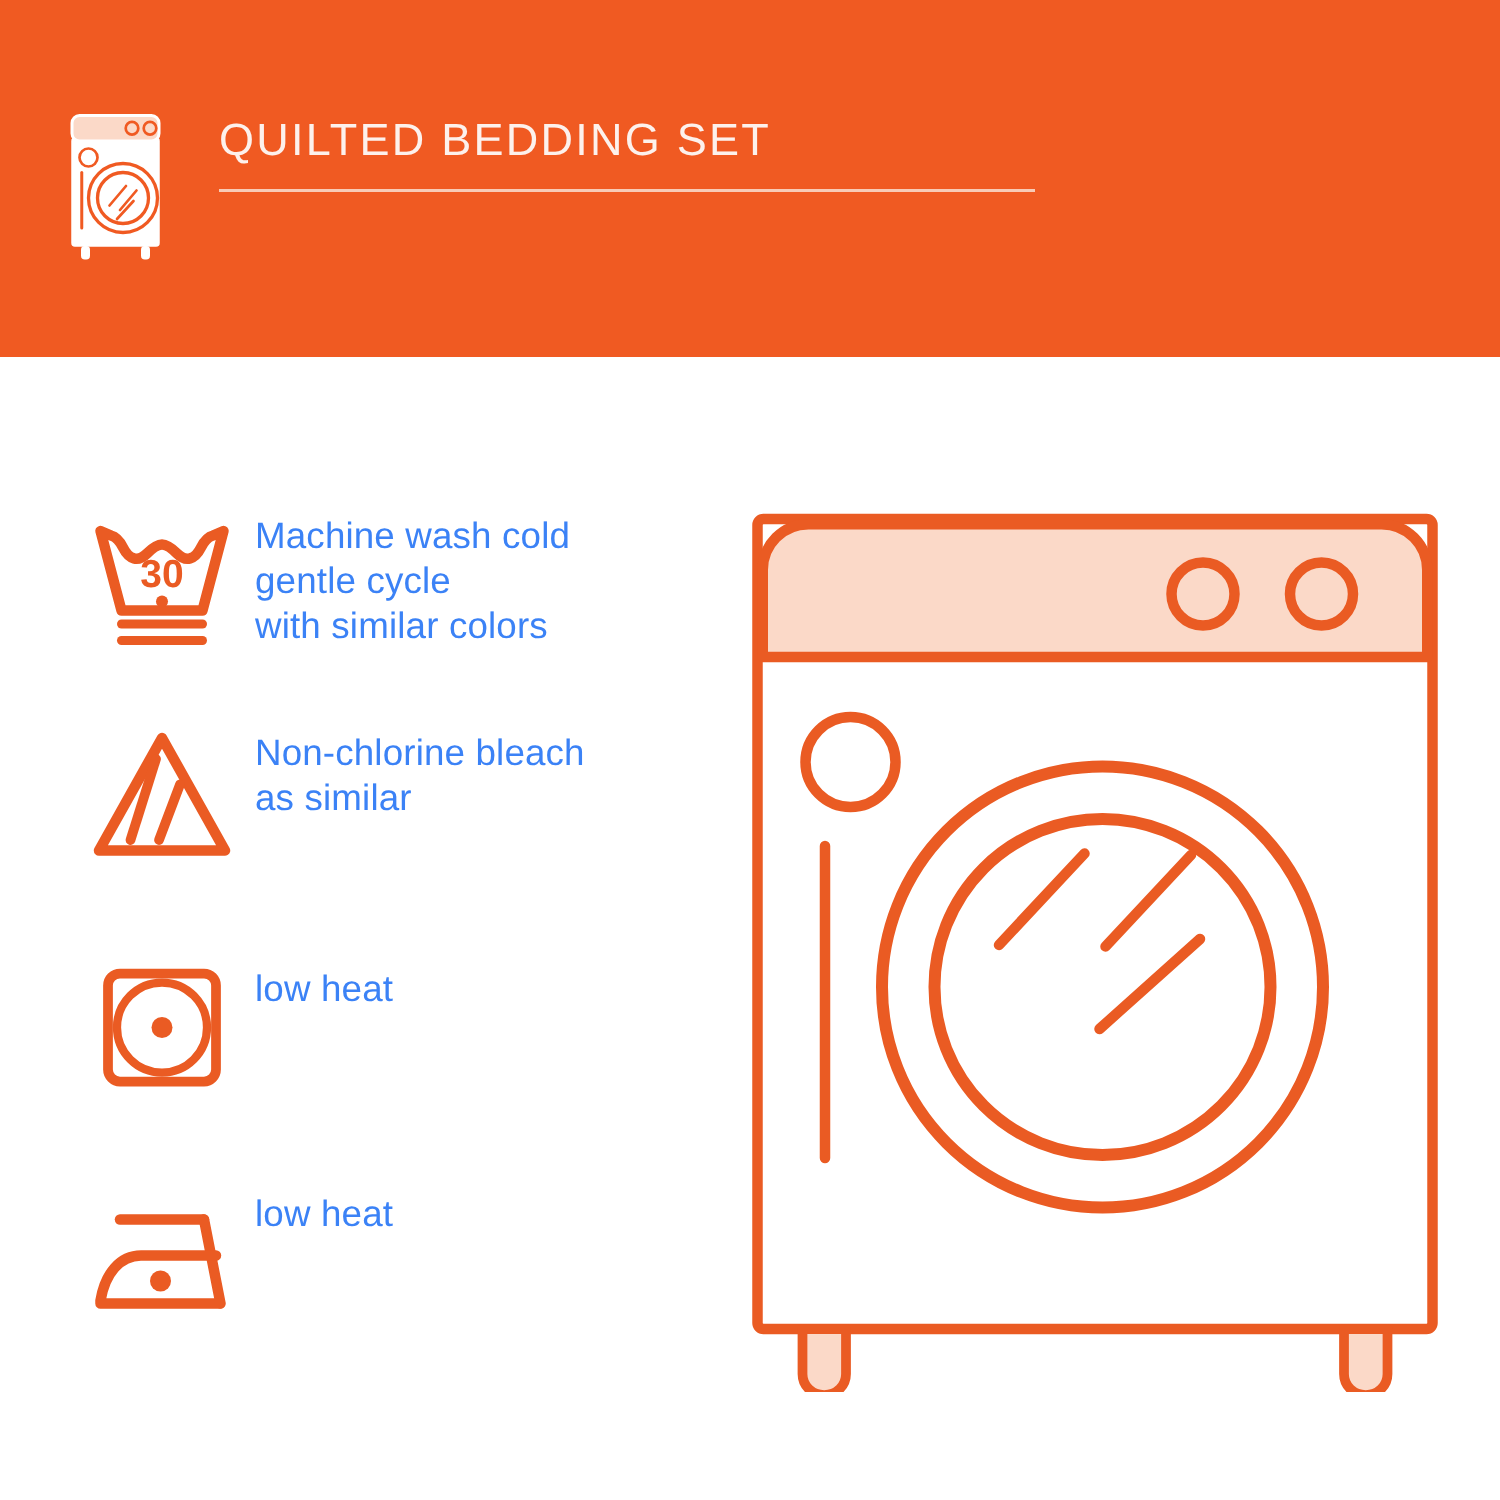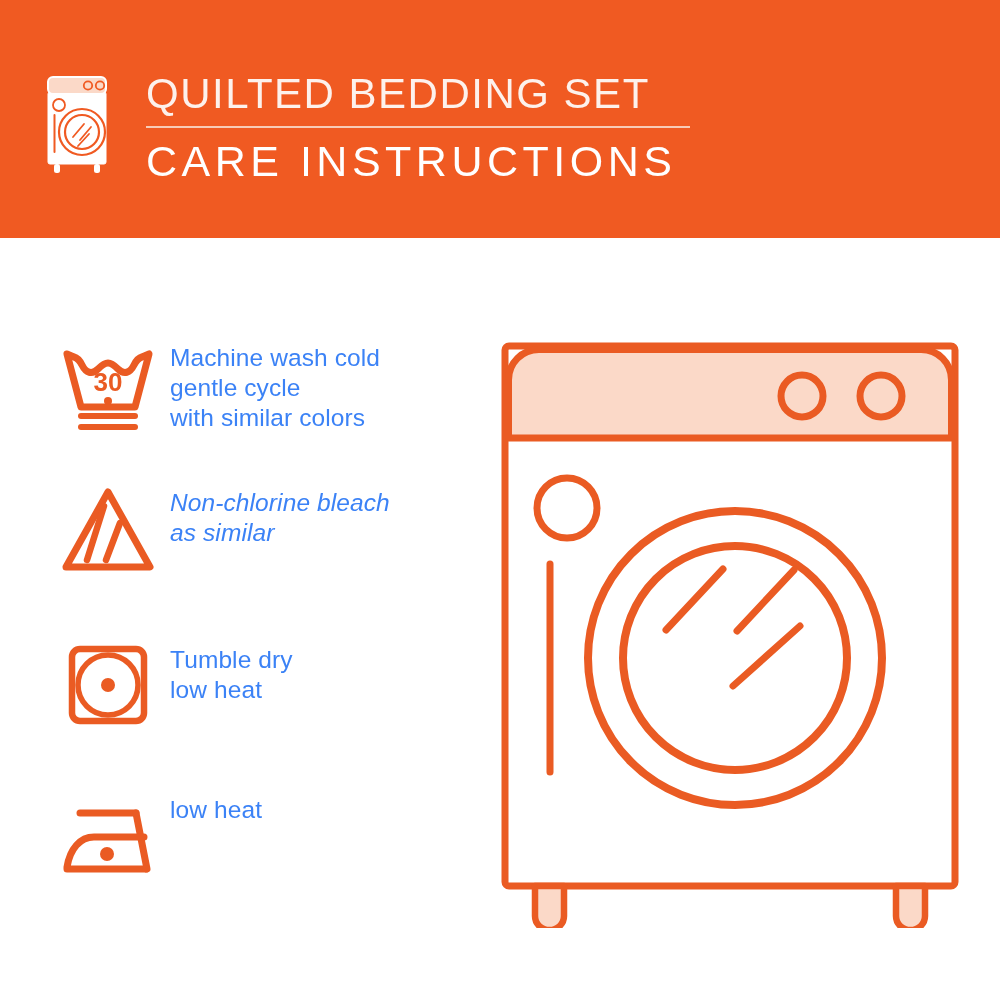--- a/index.html
+++ b/index.html
@@ -31,21 +31,21 @@
     width: 68px;
     height: 104px;
   }
   #header-text-block {
     position: absolute;
     left: 146px;
     top: 70px;
     width: 700px;
   }
   #title-line1 {
-    font-size: 42px;
+    font-size: 30px;
     line-height: 48px;
     color: #fdf1ec;
     letter-spacing: 1.5px;
     font-weight: 300;
     white-space: nowrap;
     font-family: "Liberation Sans", sans-serif;
   }
   #title-divider {
     width: 544px;
     height: 2px;
@@ -100,21 +100,21 @@
     line-height: 30px;
     font-weight: 500;
     letter-spacing: 0.1px;
     padding-top: 2px;
     font-family: "Liberation Sans", sans-serif;
   }
   .care-text div { white-space: nowrap; }
 
   
   #care-row-0 { top: 103px; }
-  #care-row-1 { top: 248px; font-style: italic; }
+  #care-row-1 { top: 248px; }
   #care-row-2 { top: 405px; }
   #care-row-3 { top: 555px; }
 
   
   #care-row-0 .care-symbol { margin-top: 0px; }
   #care-row-1 .care-symbol { margin-top: -4px; }
   #care-row-2 .care-symbol { margin-top: -6px; }
   #care-row-3 .care-symbol { margin-top: -2px; }
 
   
@@ -153,21 +153,20 @@
       <line x1="34" y1="74" x2="45" y2="62" stroke="#f05a22" stroke-width="1.8" stroke-linecap="round"></line>
 
       <rect x="10" y="92" width="6" height="9" rx="2.5" fill="#ffffff"></rect>
       <rect x="50" y="92" width="6" height="9" rx="2.5" fill="#ffffff"></rect>
     </svg>
   </div>
 
   <div id="header-text-block">
     <div id="title-line1">QUILTED BEDDING SET</div>
     <div id="title-divider"></div>
-    <div id="title-line2">CARE INSTRUCTIONS</div>
   </div>
 </div>
 
 <div id="main">
 
   <div id="care-list">
 
     <div class="care-row" id="care-row-0">
       <div class="care-symbol">
         <svg viewBox="0 0 104 96" width="104" height="96" aria-hidden="true">
@@ -218,21 +217,20 @@
 
     <div class="care-row" id="care-row-2">
       <div class="care-symbol">
         <svg viewBox="0 0 104 96" width="104" height="96" aria-hidden="true">
           <rect x="16" y="12" width="72" height="72" rx="8" ry="8" fill="none" stroke="#ea5b23" stroke-width="6.5"></rect>
           <circle cx="52" cy="48" r="30" fill="none" stroke="#ea5b23" stroke-width="5.5"></circle>
           <circle cx="52" cy="48" r="7" fill="#ea5b23"></circle>
         </svg>
       </div>
       <div class="care-text">
-        <div>Tumble dry</div>
         <div>low heat</div>
       </div>
     </div>
 
     <div class="care-row" id="care-row-3">
       <div class="care-symbol">
         <svg viewBox="0 0 104 96" width="104" height="96" aria-hidden="true">
 
           <path d="M24 22 L80 22" fill="none" stroke="#ea5b23" stroke-width="7" stroke-linecap="round"></path>
 

